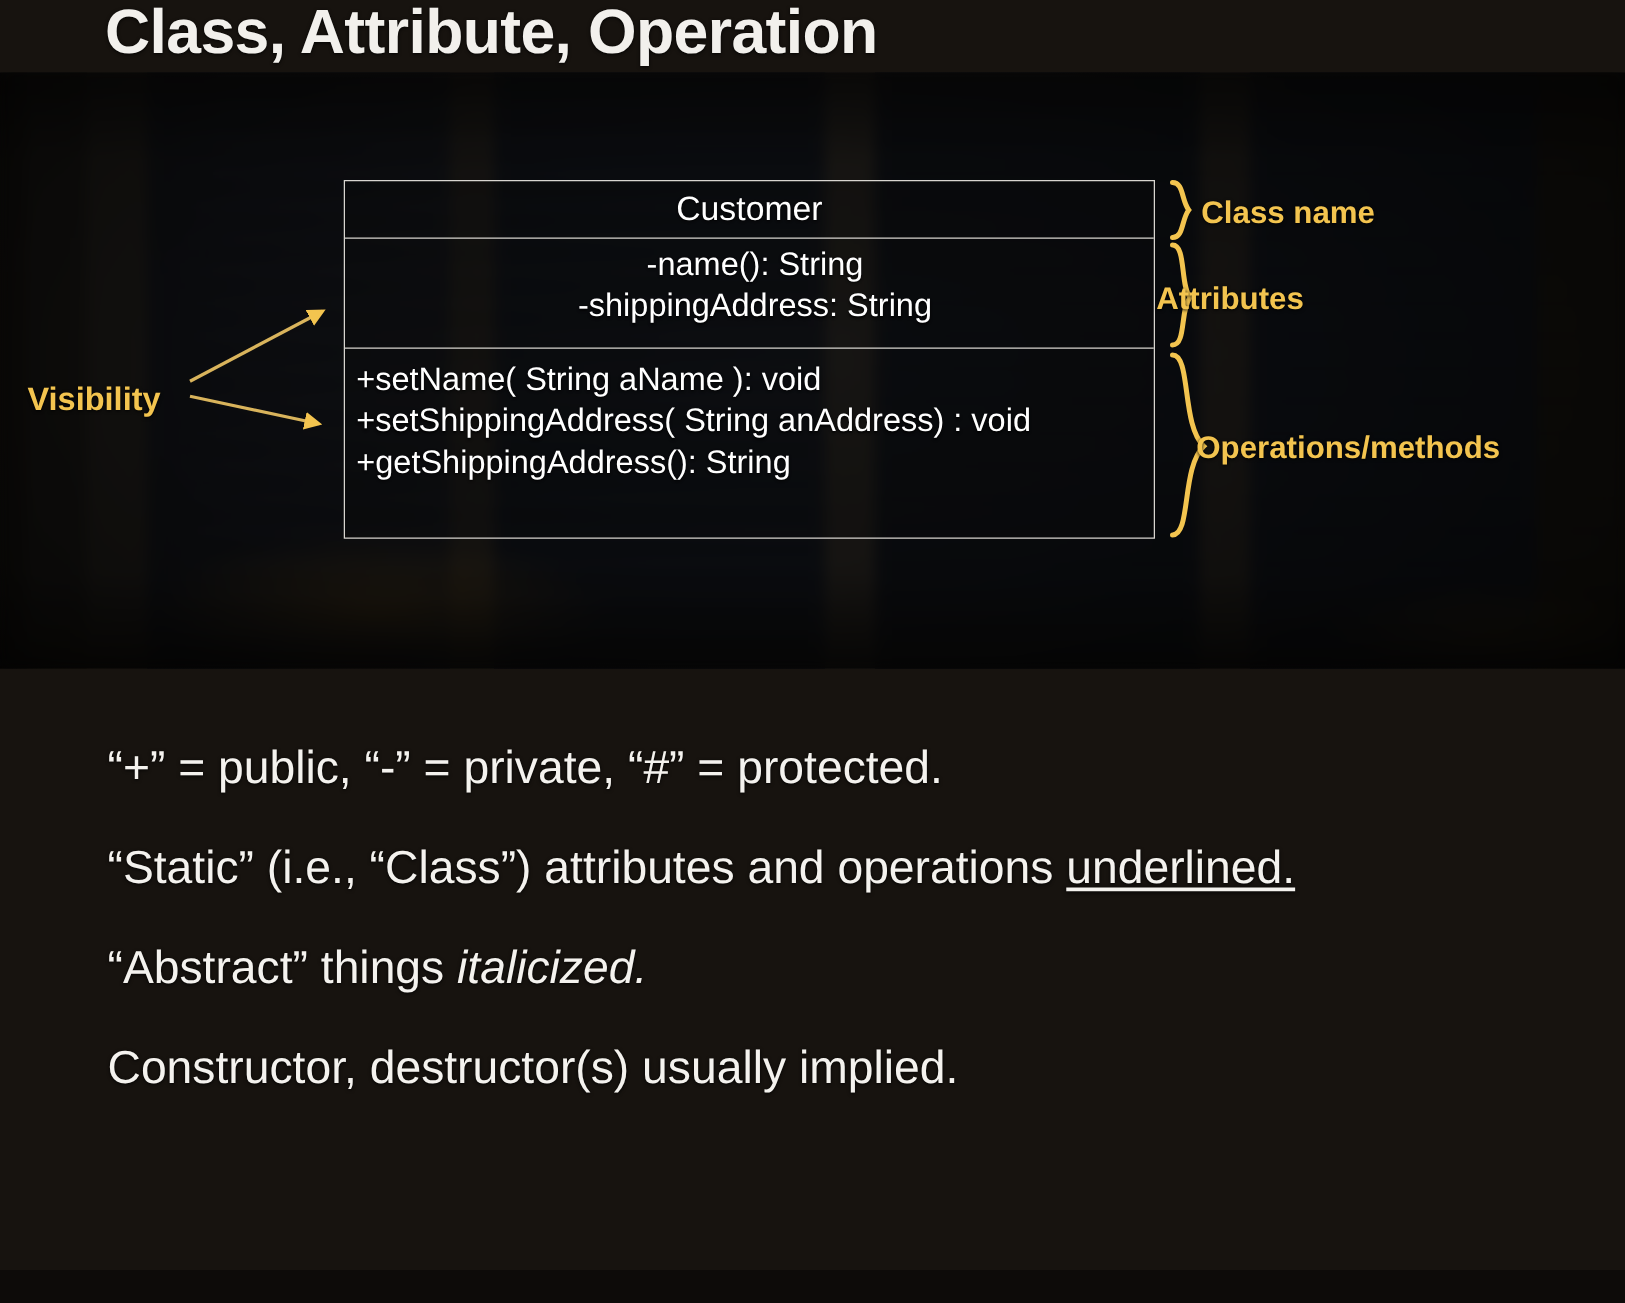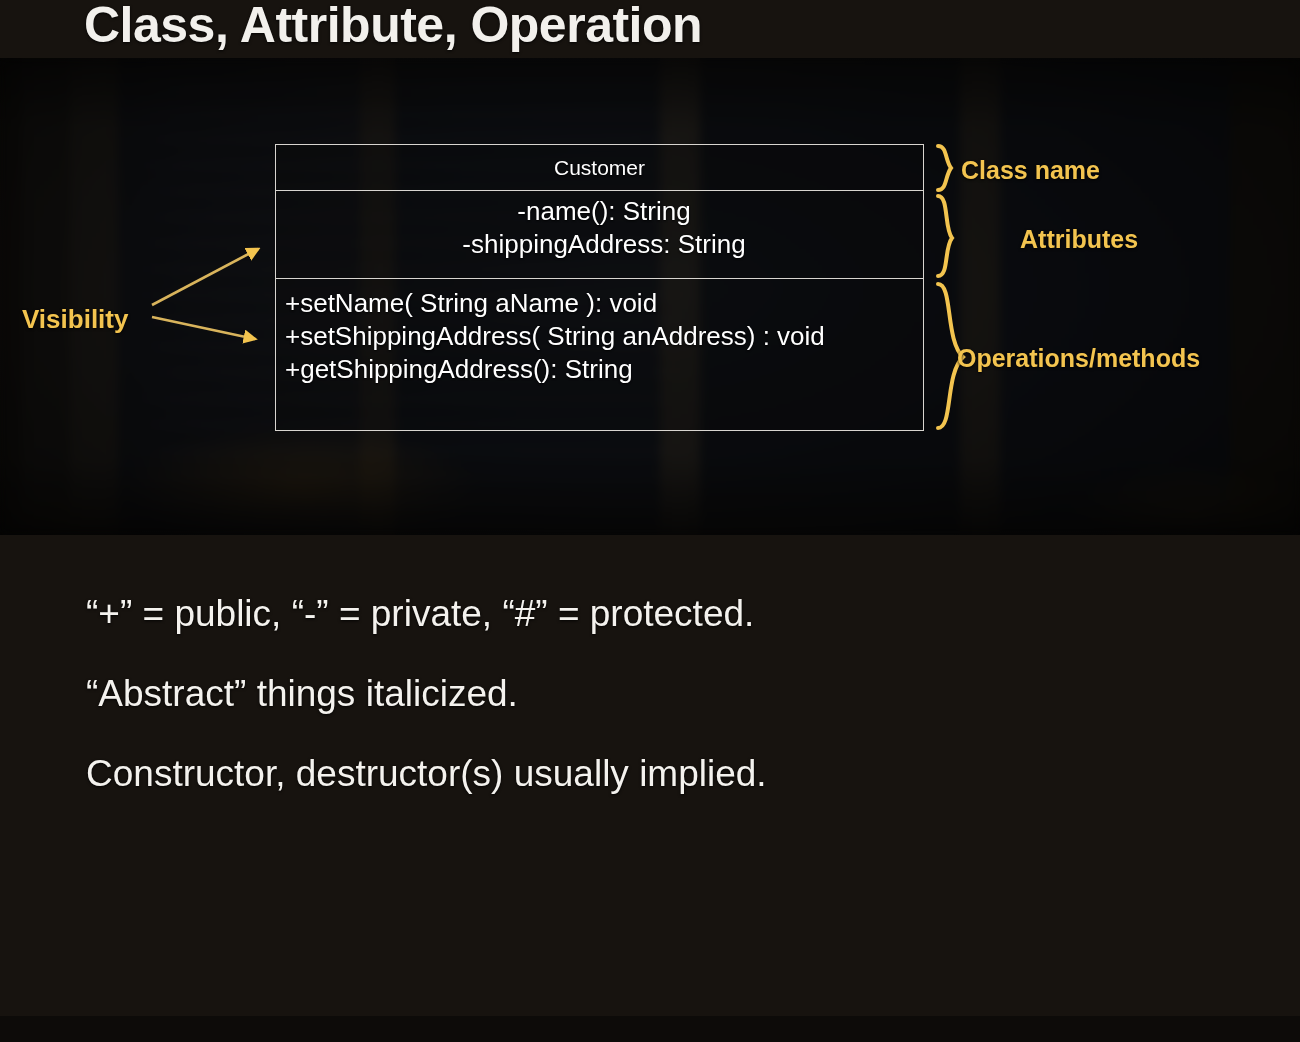--- a/index.html
+++ b/index.html
@@ -109,21 +109,21 @@
     box-sizing: border-box;
     color: #ffffff;
     text-shadow: 0 1px 2px rgba(0,0,0,0.9);
   }
   #uml-name-compartment {
     height: 46px;
     border-bottom: 1.5px solid #d8d5d0;
     display: flex;
     align-items: center;
     justify-content: center;
-    font-size: 21px;
+    font-size: 27px;
     text-align: center;
   }
   #uml-attributes-compartment {
     height: 88px;
     border-bottom: 1.5px solid #d8d5d0;
     padding: 4px 0 0 9px;
     text-align: center;
   }
   #uml-operations-compartment {
     padding: 8px 0 0 9px;
@@ -137,21 +137,21 @@
   
   .callout-label {
     position: absolute;
     color: #f3c44f;
     font-weight: bold;
     font-size: 25px;
     white-space: nowrap;
     text-shadow: 0 1px 3px rgba(0,0,0,0.9);
   }
   #label-class-name      { left: 961px; top: 156px; }
-  #label-attributes      { left: 1020px; top: 225px; }
+  #label-attributes      { left: 925px; top: 225px; }
   #label-operations      { left: 957px; top: 344px; }
   #label-visibility      { left: 22px;  top: 304px; font-size: 26px; }
 
   svg.overlay {
     position: absolute;
     left: 0; top: 0;
     width: 1300px; height: 1042px;
     pointer-events: none;
     overflow: visible;
   }
@@ -163,21 +163,21 @@
     width: 1120px;
   }
   .body-line {
     color: #f4f2ee;
     font-size: 37px;
     line-height: 55px;
     margin-bottom: 25px;
     text-shadow: 0 1px 3px rgba(0,0,0,0.85);
   }
   .body-line .underline { text-decoration: underline; text-underline-offset: 4px; }
-  .body-line .italic    { }
+  .body-line .italic    { font-style: italic; }
 </style>
 </head>
 <body>
 
 <div id="slide">
 
   <div id="photo-band"></div>
   <div id="photo-blurmask"></div>
 
   <div id="title">Class, Attribute, Operation</div>
@@ -217,17 +217,18 @@
     <line x1="152" y1="317" x2="255" y2="339" stroke="#d9b45c" stroke-width="2.6" marker-end="url(#gold-arrow)"></line>
   </svg>
 
   <div class="callout-label" id="label-class-name">Class name</div>
   <div class="callout-label" id="label-attributes">Attributes</div>
   <div class="callout-label" id="label-operations">Operations/methods</div>
   <div class="callout-label" id="label-visibility">Visibility</div>
 
   <div id="body-text">
     <div class="body-line"><span>“+” = public, “-” = private, “#” = protected.</span></div>
+    <div class="body-line"><span>“Static” (i.e., “Class”) attributes and operations </span><span class="underline">underlined.</span></div>
     <div class="body-line"><span>“Abstract” things </span><span class="italic">italicized.</span></div>
     <div class="body-line"><span>Constructor, destructor(s) usually implied.</span></div>
   </div>
 
 </div>
 
 </body></html>

